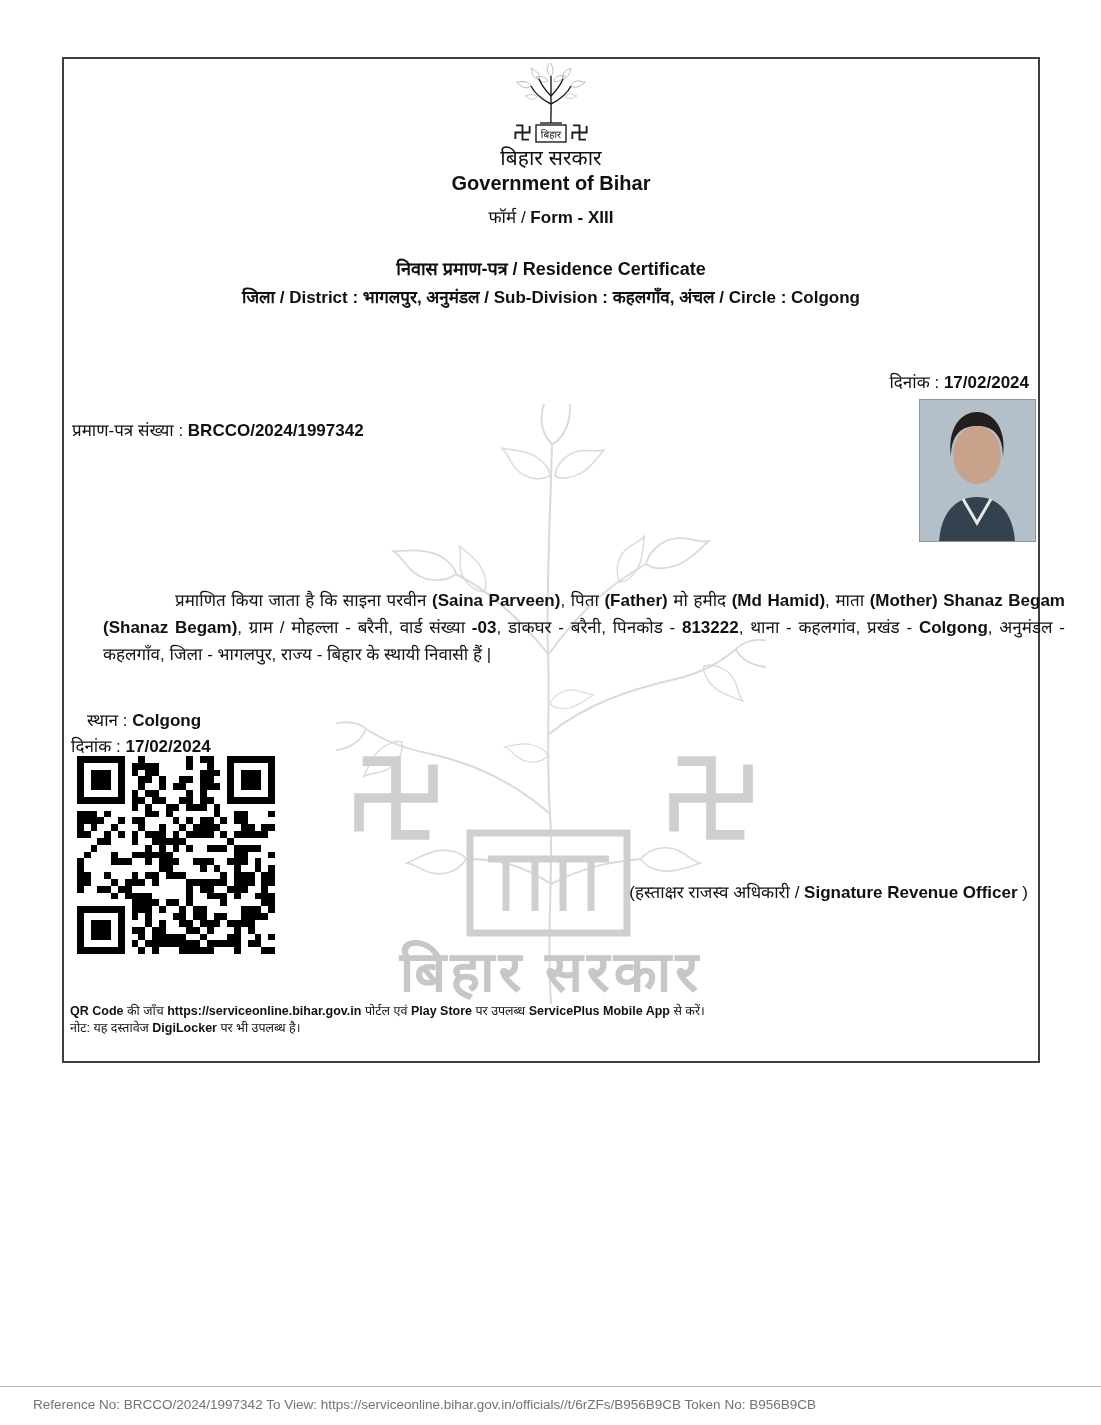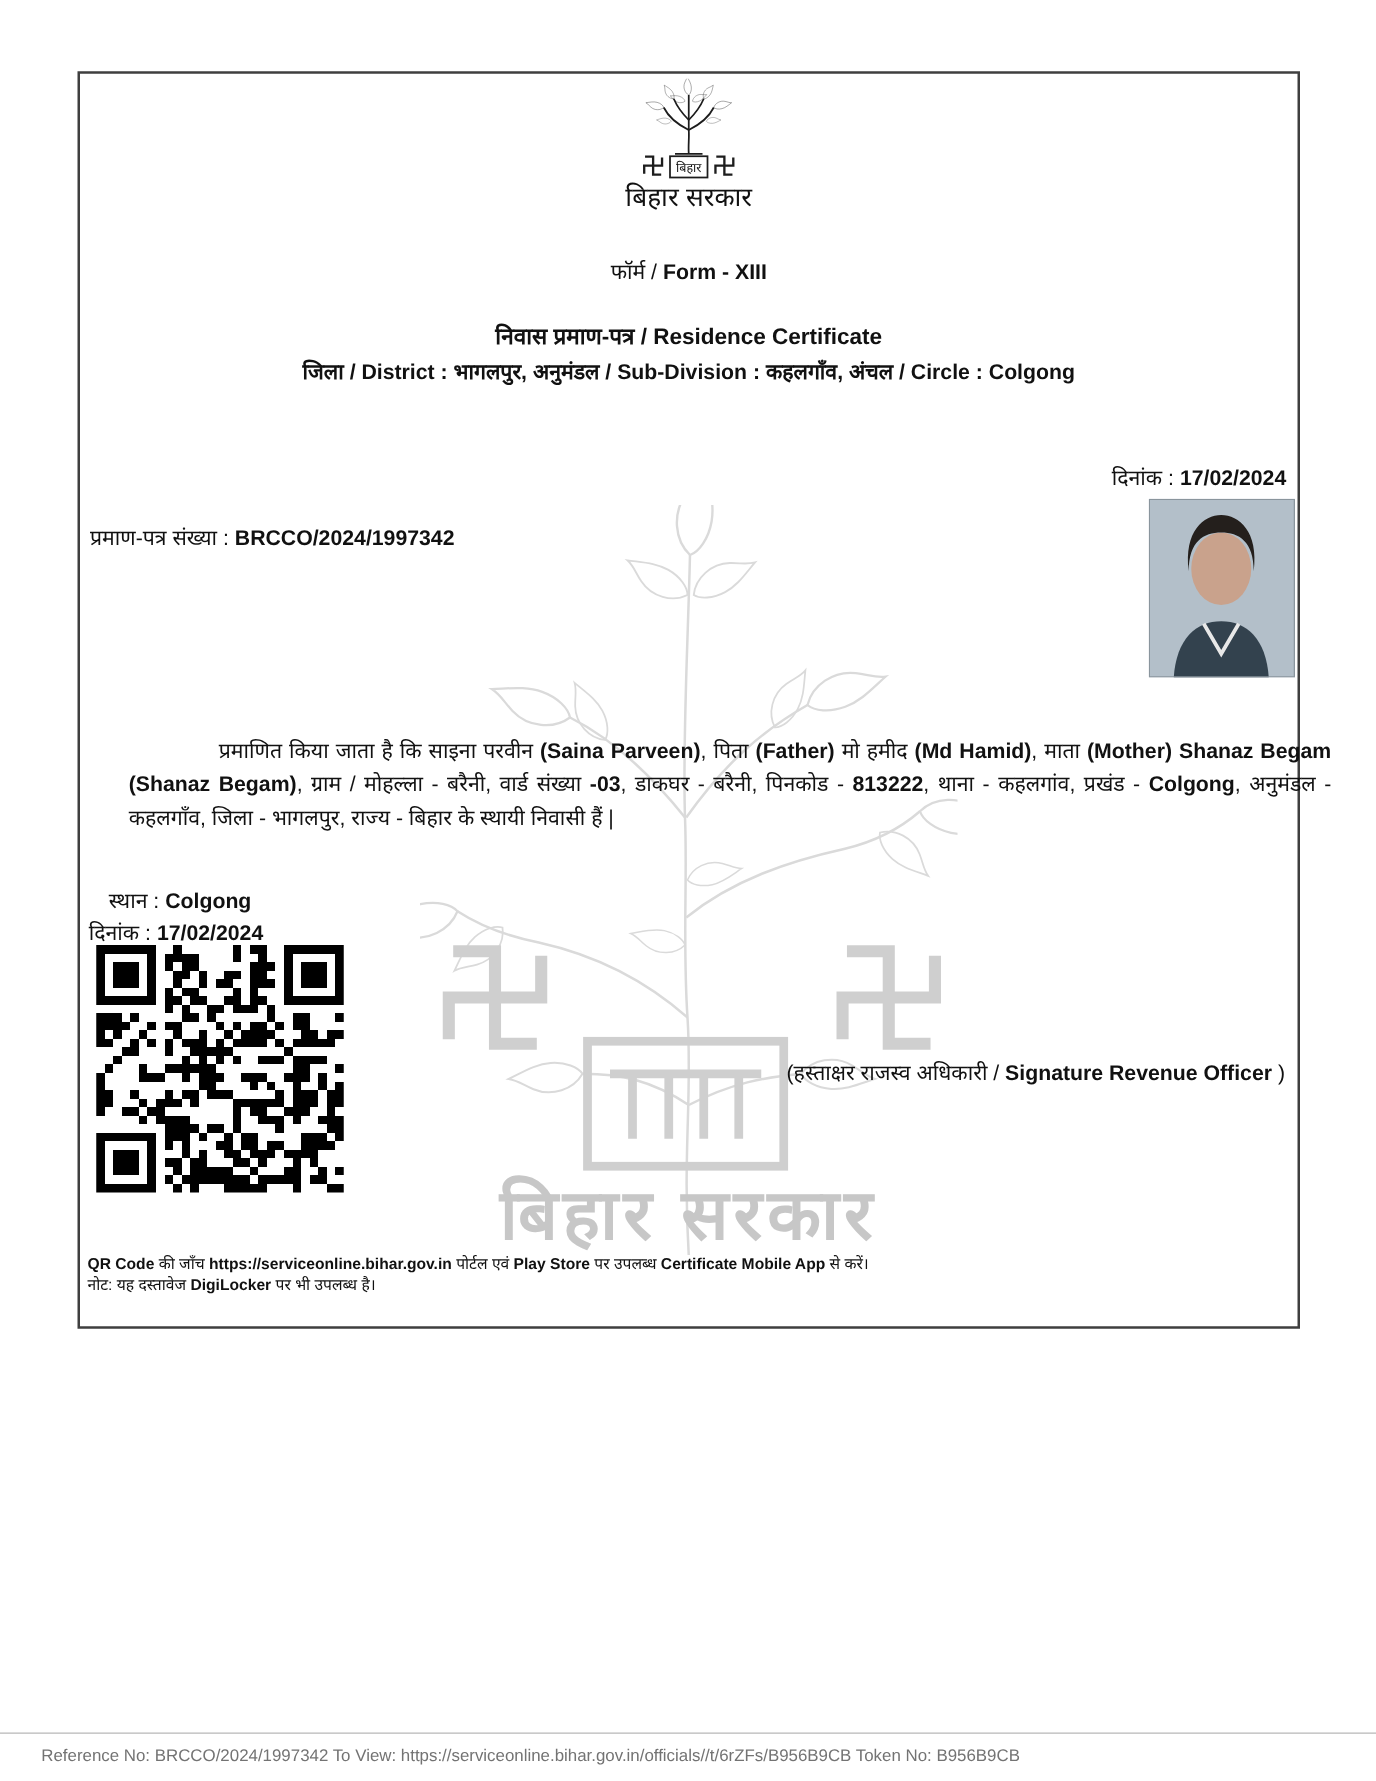--- a/index.html
+++ b/index.html
@@ -46,21 +46,21 @@
   .para {
     position:absolute; left:7px; top:528px; width:962px;
     font-size:17px; line-height:27px; text-align:justify; text-indent:72px;margin-left:32px;
   }
 
   .place { position:absolute; left:23px; top:649px; font-size:17px; }
   .date2 { position:absolute; left:7px; top:675px; font-size:17px; }
 
   .qr { position:absolute; left:13px; top:697px; width:198px; height:198px; background:#fff; }
 
-  .sign { position:absolute; right:10px; top:787px; font-size:17px; }
+  .sign { position:absolute; right:10px; top:821px; font-size:17px; }
 
   .note { position:absolute; left:6px; font-size:12.5px; }
   .n1 { top:943px; }
   .n2 { top:960px; }
 
   .divider { position:absolute; left:0; top:1386px; width:1101px; border-top:1px solid #b8b8b8; }
   .reference { position:absolute; left:33px; top:1397px; font-size:13.5px; color:#737373; }
 
   b { font-weight:bold; }
 </style>
@@ -150,20 +150,21 @@
         </g>
         <rect x="30" y="62" width="30" height="17" fill="none" stroke="#1d1d1d" stroke-width="1.4"></rect>
         <text x="45" y="74.5" text-anchor="middle" font-size="10" fill="#111">बिहार</text>
         <g transform="translate(65,61) scale(0.17)">
           <path d="M50,50 L50,8 L12,8 M50,50 L92,50 L92,12 M50,50 L50,92 L88,92 M50,50 L8,50 L8,88" fill="none" stroke="#1d1d1d" stroke-width="11"></path>
         </g>
       </svg>
     </div>
 
     <div class="t org">बिहार सरकार</div>
+    <div class="t govt">Government of Bihar</div>
     <div class="t title">निवास प्रमाण-पत्र / Residence Certificate</div>
     <div class="t formline"><span>फॉर्म / </span><b>Form - XIII</b></div>
     <div class="t district">जिला / District : भागलपुर, अनुमंडल / Sub-Division : कहलगाँव, अंचल / Circle : Colgong</div>
 
     <div class="meta-left"><span>प्रमाण-पत्र संख्या : </span><b>BRCCO/2024/1997342</b></div>
     <div class="meta-right"><span>दिनांक : </span><b>17/02/2024</b></div>
 
     <div class="photo">
       <svg viewBox="0 0 117 143" width="117" height="143" aria-hidden="true">
         <rect width="117" height="143" fill="#b3bfc9"></rect>
@@ -502,19 +503,19 @@
           <rect x="23" y="1" width="5" height="5" fill="#fff"></rect>
           <rect x="24" y="2" width="3" height="3" fill="#000"></rect>
           <rect x="0" y="22" width="7" height="7" fill="#000"></rect>
           <rect x="1" y="23" width="5" height="5" fill="#fff"></rect>
           <rect x="2" y="24" width="3" height="3" fill="#000"></rect>
         </svg>
     </div>
 
     <div class="sign"><span>(हस्ताक्षर राजस्व अधिकारी / </span><b>Signature Revenue Officer</b><span> )</span></div>
 
-    <div class="note n1"><b>QR Code</b><span> की जाँच </span><b>https://serviceonline.bihar.gov.in</b><span> पोर्टल एवं </span><b>Play Store</b><span> पर उपलब्ध </span><b>Certificate Mobile App</b><span> से करें।</span></div>
+    <div class="note n1"><b>QR Code</b><span> की जाँच </span><b>https://serviceonline.bihar.gov.in</b><span> पोर्टल एवं </span><b>Play Store</b><span> पर उपलब्ध </span><b>ServicePlus Mobile App</b><span> से करें।</span></div>
     <div class="note n2"><span>नोट: यह दस्तावेज </span><b>DigiLocker</b><span> पर भी उपलब्ध है।</span></div>
   </div>
 
   <div class="divider"></div>
   <div class="reference">Reference No: BRCCO/2024/1997342 To View: https://serviceonline.bihar.gov.in/officials//t/6rZFs/B956B9CB Token No: B956B9CB</div>
 </div>
 
 </body></html>

